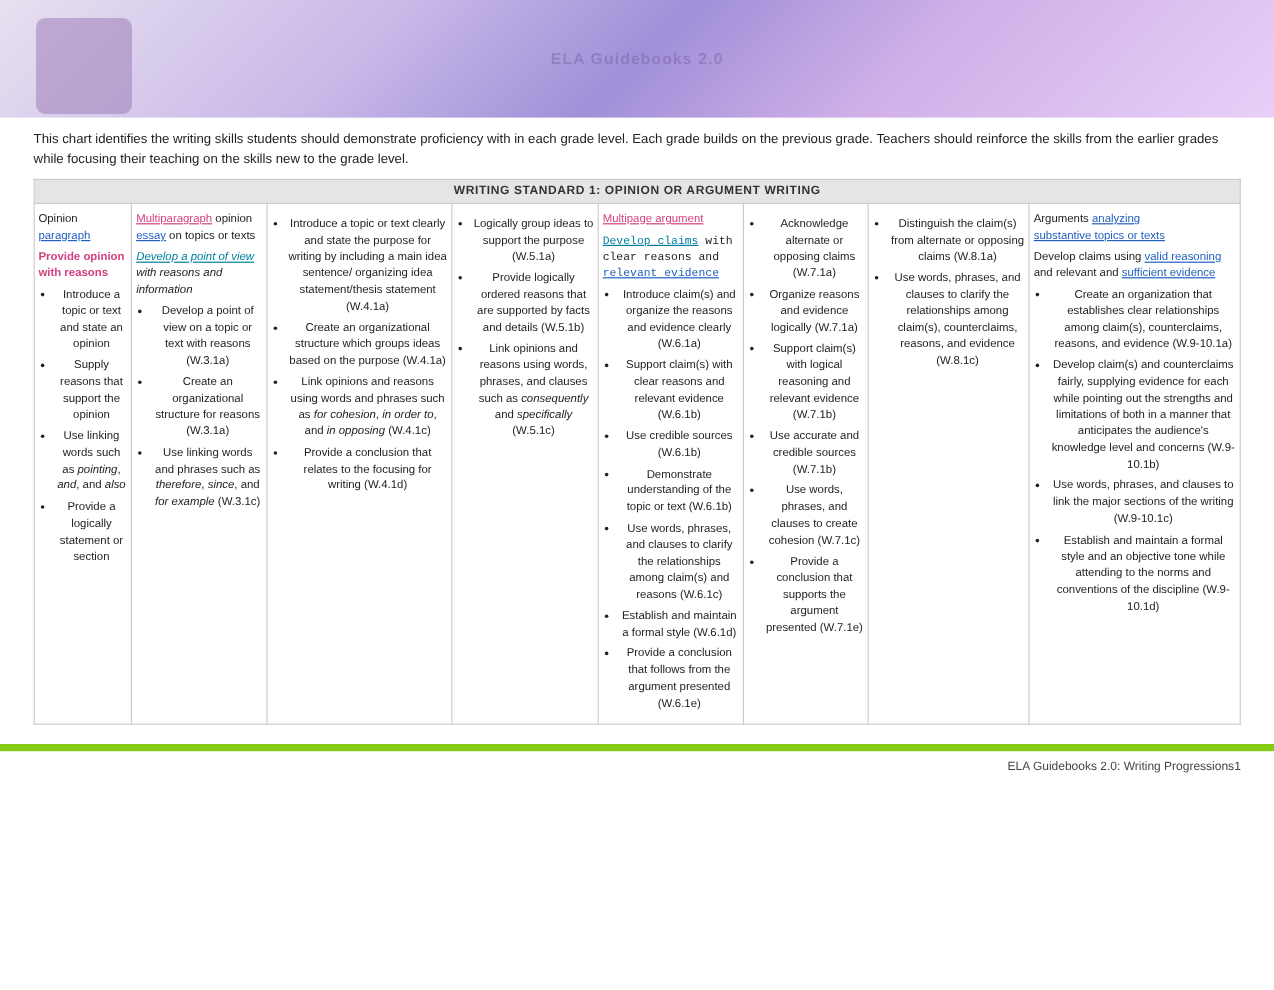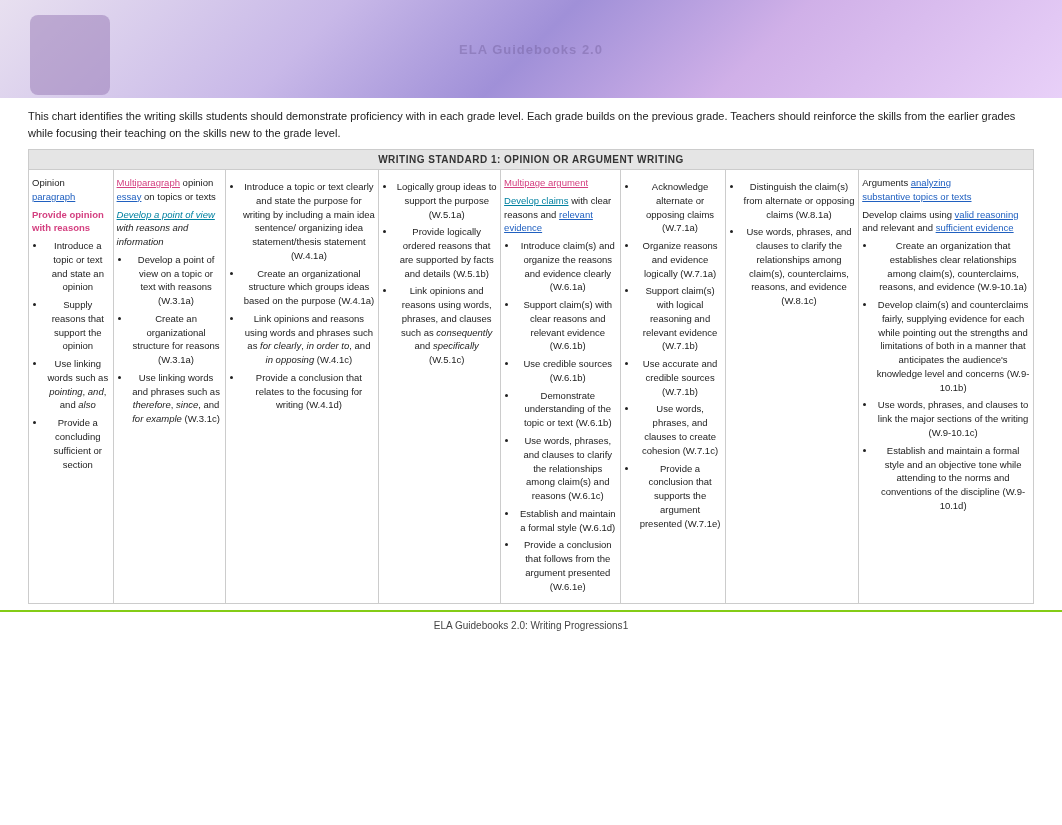--- a/index.html
+++ b/index.html
@@ -111,25 +111,25 @@
     }
     ul.content-list li {
       margin-bottom: 4px;
       text-align: center;
     }
 
     
     .footer {
       padding: 8px 28px;
       display: flex;
-      justify-content: center;
+      justify-content: flex-end;
       font-size: 10px;
       color: #444;
-      border-top: 2px solid #84cc16;
-      margin-top: 6px;
+      border-top: 6px solid #84cc16;
+      margin-top: 16px;
     }
   </style>
 </head>
 <body>
 
 <div class="header-banner">
   <div class="header-title-area">
     <div class="header-title-text" style="opacity:0.5; font-size:13px;">ELA Guidebooks 2.0</div>
   </div>
 </div>
@@ -155,21 +155,21 @@
           <div>
             <span>Opinion </span><span class="blue-link">paragraph</span>
           </div>
           <div style="margin-top:4px;">
             <span class="pink-bold">Provide opinion with reasons</span>
           </div>
           <ul class="content-list">
             <li>Introduce a topic or text and state an opinion</li>
             <li>Supply reasons that support the opinion</li>
             <li>Use linking words such as <span class="italic">pointing</span>, <span class="italic">and</span>, and <span class="italic">also</span></li>
-            <li>Provide a concluding sufficient or section</li>
+            <li>Provide a logically statement or section</li>
           </ul>
         </td>
 
         <td>
           <div>
             <span class="pink-link">Multiparagraph</span>
             <span> opinion </span>
             <span class="blue-link">essay</span>
             <span> on topics or texts</span>
           </div>
@@ -181,38 +181,38 @@
             <li>Develop a point of view on a topic or text with reasons (W.3.1a)</li>
             <li>Create an organizational structure for reasons (W.3.1a)</li>
             <li>Use linking words and phrases such as <span class="italic">therefore</span>, <span class="italic">since</span>, and <span class="italic">for example</span> (W.3.1c)</li>
           </ul>
         </td>
 
         <td>
           <ul class="content-list">
             <li>Introduce a topic or text clearly and state the purpose for writing by including a main idea sentence/ organizing idea statement/thesis statement (W.4.1a)</li>
             <li>Create an organizational structure which groups ideas based on the purpose (W.4.1a)</li>
-            <li>Link opinions and reasons using words and phrases such as <span class="italic">for clearly</span>, <span class="italic">in order to</span>, and <span class="italic">in opposing</span> (W.4.1c)</li>
+            <li>Link opinions and reasons using words and phrases such as <span class="italic">for cohesion</span>, <span class="italic">in order to</span>, and <span class="italic">in opposing</span> (W.4.1c)</li>
             <li>Provide a conclusion that relates to the focusing for writing (W.4.1d)</li>
           </ul>
         </td>
 
         <td>
           <ul class="content-list">
             <li>Logically group ideas to support the purpose (W.5.1a)</li>
             <li>Provide logically ordered reasons that are supported by facts and details (W.5.1b)</li>
             <li>Link opinions and reasons using words, phrases, and clauses such as <span class="italic">consequently</span> and <span class="italic">specifically</span> (W.5.1c)</li>
           </ul>
         </td>
 
         <td>
           <div>
             <span class="pink-link">Multipage argument</span>
           </div>
-          <div style="margin-top:4px;">
+          <div style="margin-top:4px;font-family:Liberation Mono, monospace;">
             <span class="teal-link">Develop claims</span>
             <span> with clear reasons and </span>
             <span class="blue-link">relevant evidence</span>
           </div>
           <ul class="content-list">
             <li>Introduce claim(s) and organize the reasons and evidence clearly (W.6.1a)</li>
             <li>Support claim(s) with clear reasons and relevant evidence (W.6.1b)</li>
             <li>Use credible sources (W.6.1b)</li>
             <li>Demonstrate understanding of the topic or text (W.6.1b)</li>
             <li>Use words, phrases, and clauses to clarify the relationships among claim(s) and reasons (W.6.1c)</li>

